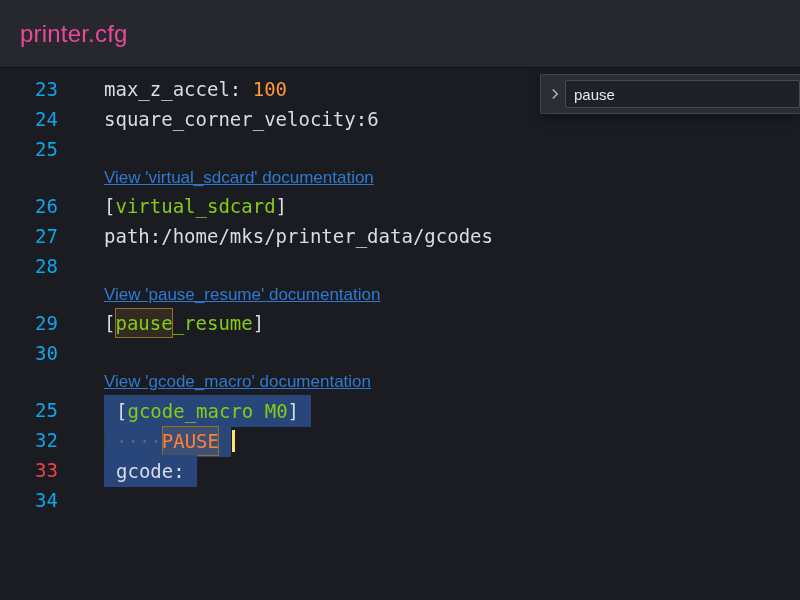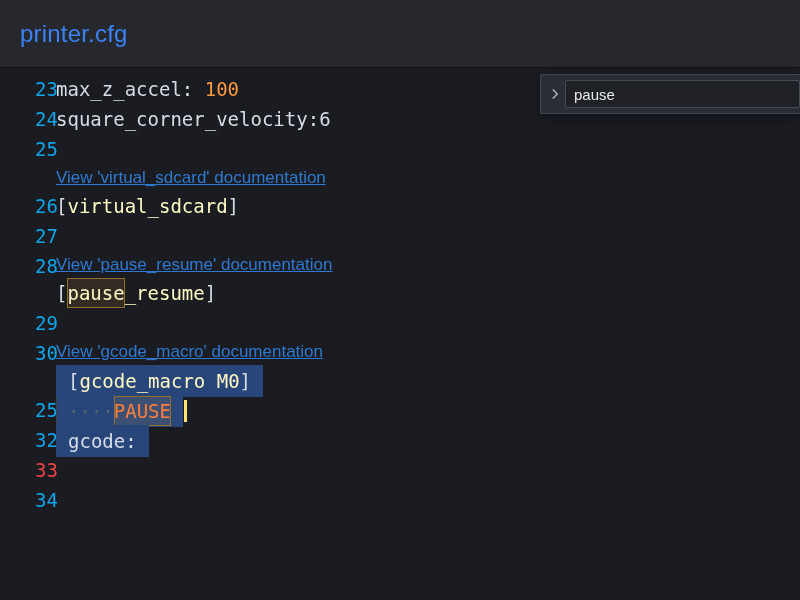--- a/index.html
+++ b/index.html
@@ -12,21 +12,21 @@
   }
   .titlebar {
     height: 68px;
     background: #26282e;
     display: flex;
     align-items: center;
     padding: 0 20px;
     border-bottom: 1px solid #121318;
   }
   .titlebar .title {
-    color: #3b82f6;
+    color: #ec4899;
     font-family: -apple-system, "Segoe UI", Helvetica, Arial, sans-serif;
     font-size: 24px;
     font-weight: 500;
     letter-spacing: 0.2px;
   }
   .editor-wrap {
     position: relative;
     padding-top: 6px;
   }
   .gutter {
@@ -41,21 +41,21 @@
     line-height: 30px;
     color: #0ea5e9;
     font-size: 19px;
   }
   .gutter .ln.active { color: #ef4444; }
   .lens-row {
     height: 27px;
     line-height: 27px;
   }
   .code {
-    margin-left: 56px;
+    margin-left: 104px;
     padding-top: 0;
   }
   .row {
     height: 30px;
     line-height: 30px;
     font-size: 19px;
     white-space: pre;
     position: relative;
   }
   .codelens {
@@ -65,21 +65,21 @@
     color: #2f7ad0;
     font-family: -apple-system, "Segoe UI", Helvetica, Arial, sans-serif;
     cursor: pointer;
     text-decoration: underline;
   }
   .k-key { color: #d7dde6; }
   .k-val { color: #d7dde6; }
   .k-num { color: #ff9a3c; }
   .k-const { color: #ff7f3b; font-weight: 500; }
   .sec-br { color: #d6dbe4; }
-  .sec-name { color: #fef9c3; }
+  .sec-name { color: #84cc16; }
   .sel-box {
     display: inline-block;
     background: #28467a;
     padding: 1px 12px;
   }
   .find-match {
     outline: 1px solid #936f2a;
     outline-offset: -1px;
     background: rgba(255,180,60,0.10);
     display: inline-block;
@@ -164,20 +164,21 @@
       <div class="ln">32</div>
       <div class="ln active">33</div>
       <div class="ln">34</div>
     </div>
   <div class="code" id="code">
       <div class="row"><span class="k-key">max_z_accel</span>: <span class="k-num">100</span></div>
       <div class="row"><span class="k-key">square_corner_velocity</span>:<span class="k-val">6</span></div>
       <div class="row">&nbsp;</div>
       <div class="codelens">View 'virtual_sdcard' documentation</div>
       <div class="row"><span class="sec-br">[</span><span class="sec-name">virtual_sdcard</span><span class="sec-br">]</span></div>
+      <div class="row"><span class="k-key">path</span>:<span class="k-val">/home/mks/printer_data/gcodes</span></div>
       <div class="row">&nbsp;</div>
       <div class="codelens">View 'pause_resume' documentation</div>
       <div class="row"><span class="sec-br">[</span><span class="sec-name"><span class="find-match">pause</span>_resume</span><span class="sec-br">]</span></div>
       <div class="row">&nbsp;</div>
       <div class="codelens">View 'gcode_macro' documentation</div>
       <div class="row"><span class="sel-box"><span class="sec-br">[</span><span class="sec-name">gcode_macro M0</span><span class="sec-br">]</span></span></div>
       <div class="row"><span class="indent-guide"></span><span class="sel-box"><span class="ws-dot">····</span><span class="k-const"><span class="find-match">PAUSE</span></span></span><span class="caret"></span></div>
       <div class="row"><span class="sel-box"><span class="k-key">gcode</span>:</span><span class="k-val"></span></div>
       <div class="row">&nbsp;</div>
     </div>

